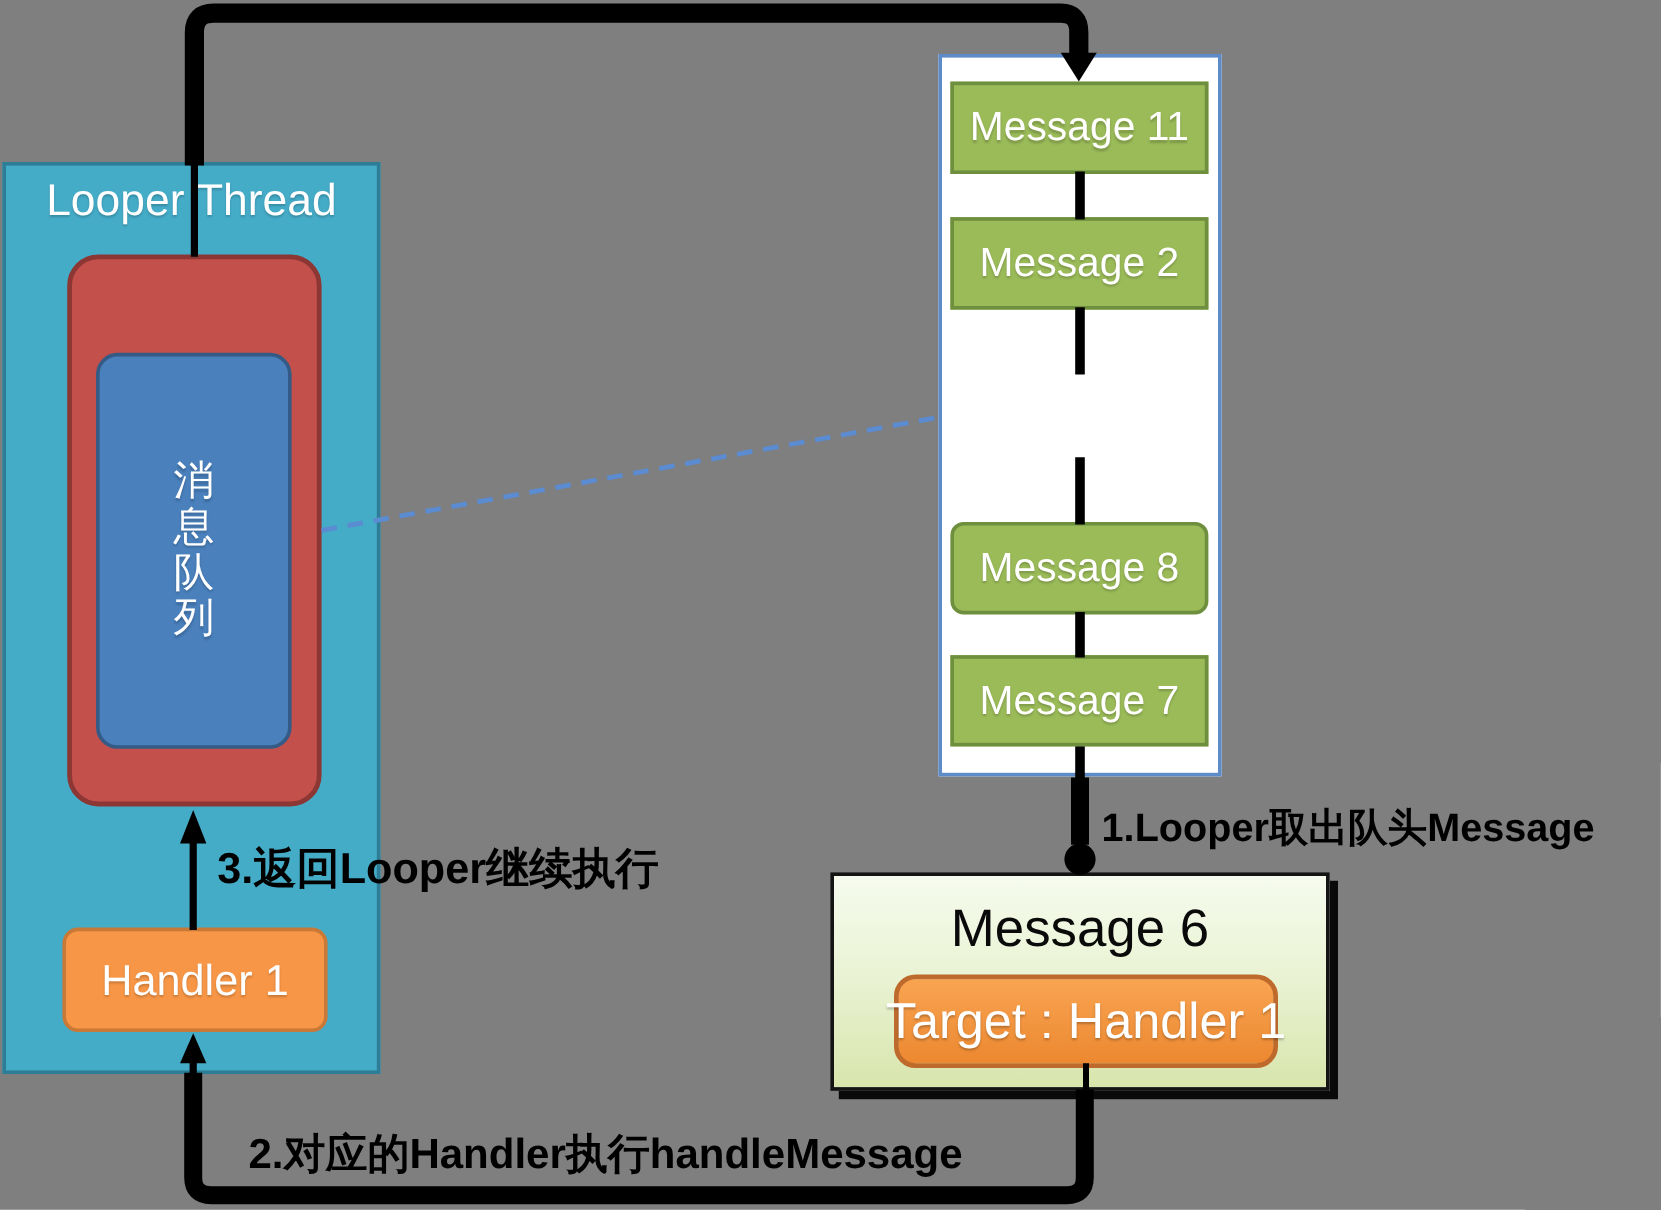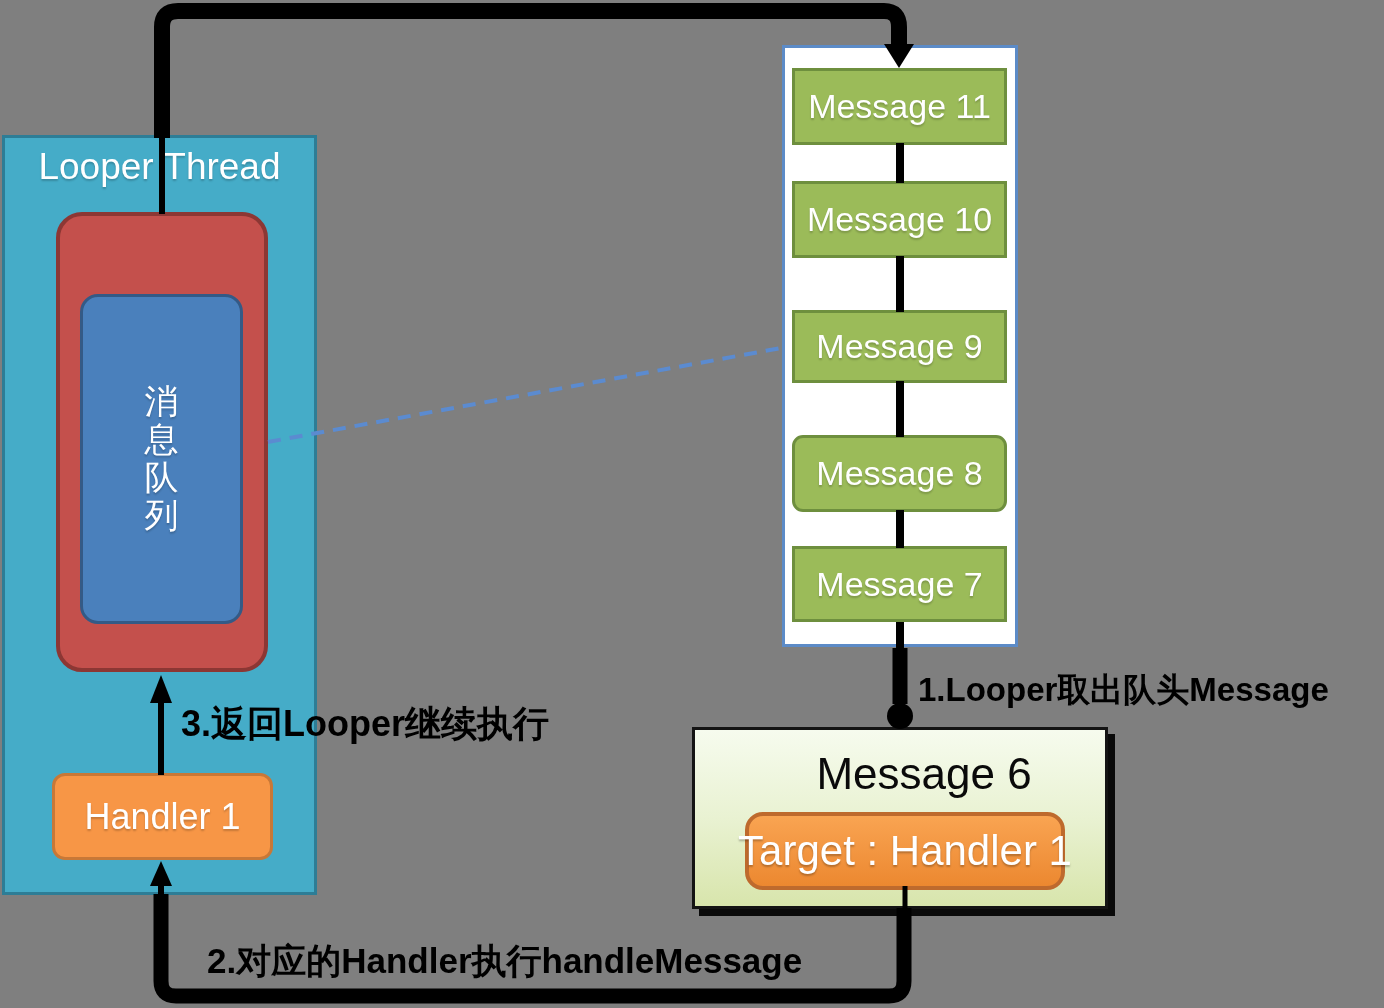--- a/index.html
+++ b/index.html
@@ -78,21 +78,21 @@
   }
 
   
   .message6-box {
     left: 692px; top: 727px; width: 410px; height: 176px;
     background: linear-gradient(180deg, #F6FBEE 0%, #E9F2D2 50%, #D8E5AC 100%);
     border: 3px solid #141414;
     box-shadow: 7px 7px 0 #0A0A0A;
   }
   .message6-title {
-    left: 716px; top: 750px; width: 416px;
+    left: 692px; top: 750px; width: 416px;
     text-align: center;
     color: #0A0A0A; font-size: 44px; line-height: 48px;
     white-space: nowrap;
   }
   .target-box {
     left: 745px; top: 812px; width: 312px; height: 70px;
     background: linear-gradient(180deg, #F9A452 0%, #EC8830 100%);
     border: 4px solid #BE6A2D;
     border-radius: 18px;
     display: flex; align-items: center; justify-content: center;
@@ -131,22 +131,21 @@
     <span class="mq-char">消</span>
     <span class="mq-char">息</span>
     <span class="mq-char">队</span>
     <span class="mq-char">列</span>
   </div>
 
   <div class="abs handler-box">Handler 1</div>
 
   <div class="abs queue-panel"></div>
   <div class="abs msg-row" style="top:68px; height:71px;">Message 11</div>
-  <div class="abs msg-row" style="top:181px; height:71px;">Message 10</div>
-  <div class="abs msg-row" style="top:310px; height:67px;">Message 9</div>
+  <div class="abs msg-row" style="top:181px; height:71px;">Message 2</div>
   <div class="abs msg-row" style="top:435px; height:71px;border-radius:11px;">Message 8</div>
   <div class="abs msg-row" style="top:546px; height:70px;">Message 7</div>
 
   <div class="abs message6-box"></div>
   <div class="abs message6-title">Message 6</div>
   <div class="abs target-box">Target : Handler 1</div>
 
   <div class="abs step-label step1">1.Looper取出队头Message</div>
   <div class="abs step-label step2">2.对应的Handler执行handleMessage</div>
   <div class="abs step-label step3">3.返回Looper继续执行</div>

